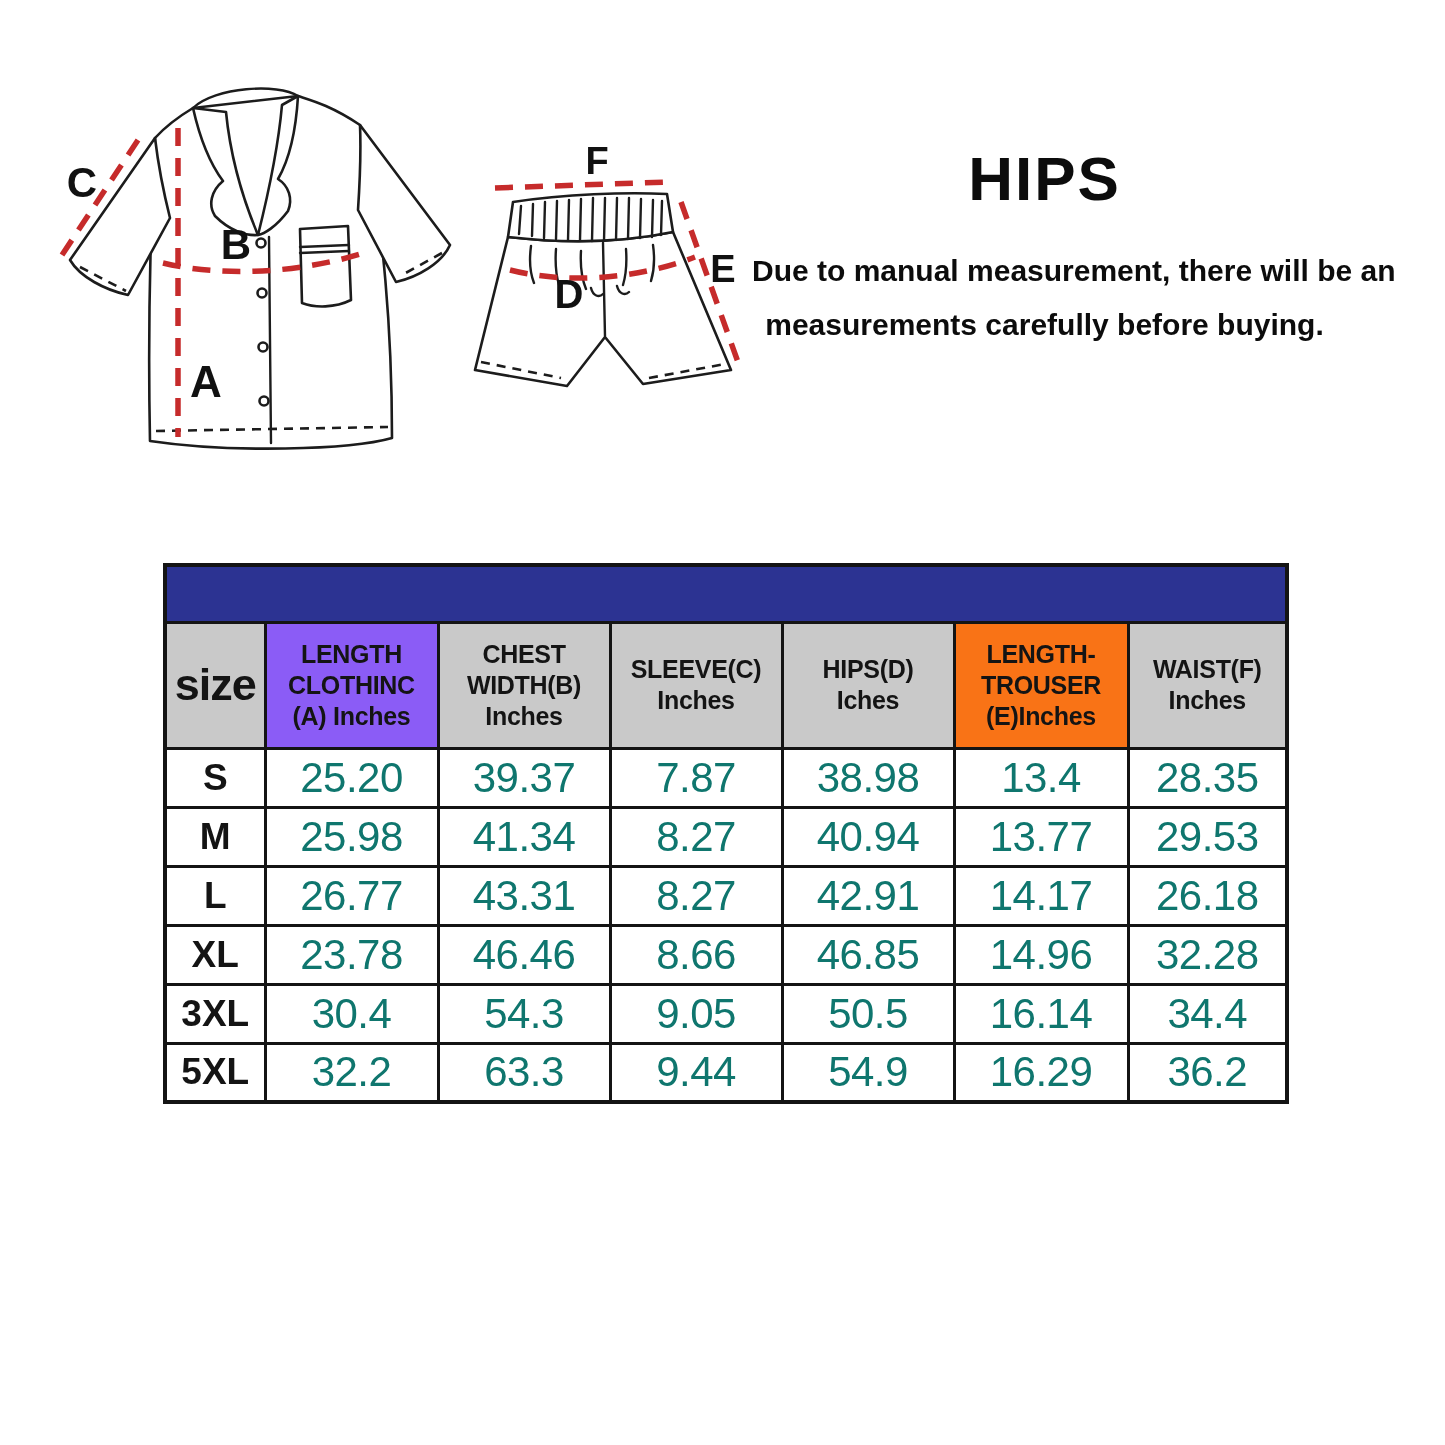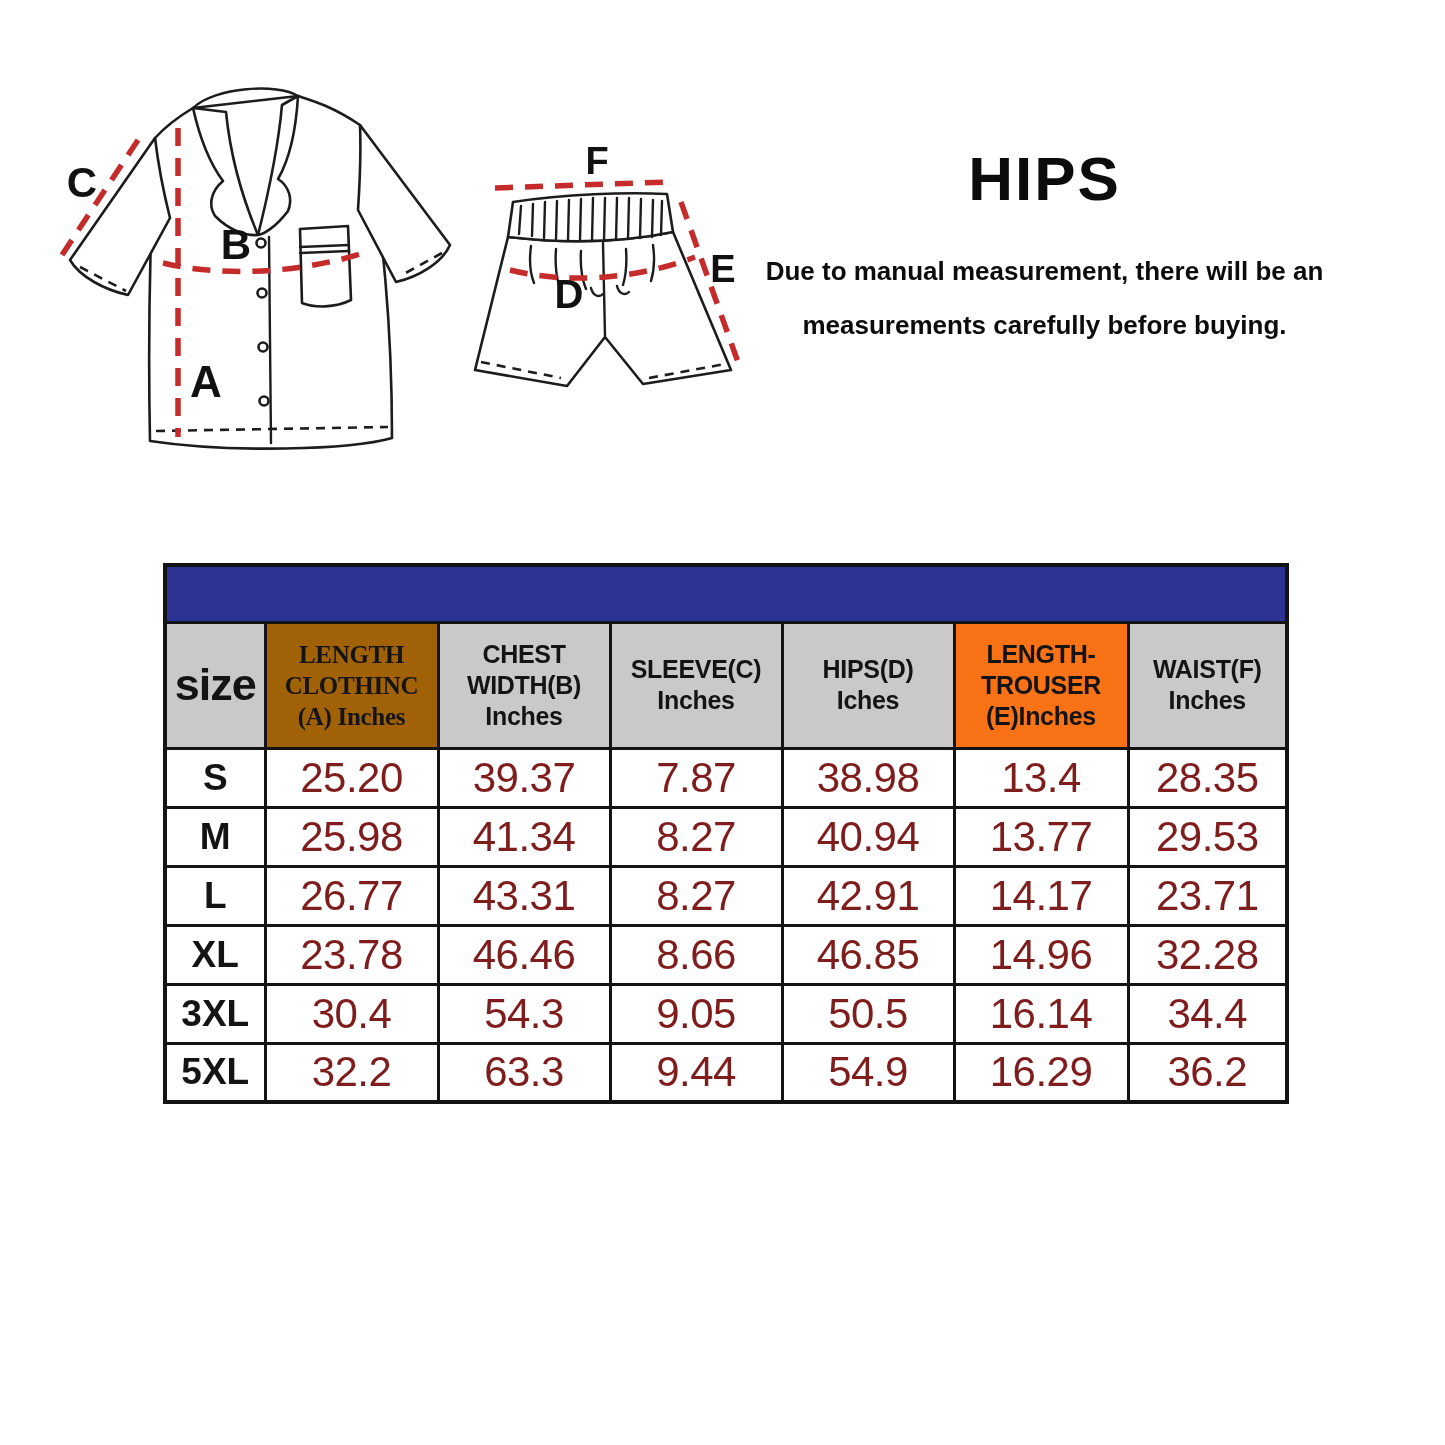--- a/index.html
+++ b/index.html
@@ -31,21 +31,21 @@
     color: #0c0c0c;
   }
   .note-title {
     font-size: 62px;
     font-weight: bold;
     letter-spacing: 2px;
     line-height: 1;
     margin-bottom: 34px;
   }
   .note-line {
-    font-size: 26px;
+    font-size: 30px;
     font-weight: bold;
     line-height: 54px;
     white-space: nowrap;
   }
 
   
   .size-table {
     position: absolute;
     left: 163px; top: 563px;
     width: 1122px;
@@ -67,21 +67,21 @@
 
   .hdr {
     font-size: 25px;
     font-weight: bold;
     line-height: 1.24;
     white-space: pre-line;
     letter-spacing: -0.3px;
   }
   .corner { font-size: 45px; font-weight: bold; letter-spacing: -1px; }
   .sz  { font-size: 37px; font-weight: bold; }
-  .val { font-size: 42px; font-weight: normal; color: #7f1d1d; letter-spacing: -0.5px; }
+  .val { font-size: 42px; font-weight: normal; color: #0f766e; letter-spacing: -0.5px; }
 </style>
 </head>
 <body>
 
 <div class="canvas">
 
   <svg class="shirt-svg" viewBox="0 0 440 420">
 
     <path class="sketch" d="M 125,83 C 120,180 118,290 120,386 C 200,398 320,395 362,383 C 362,290 355,160 330,70 C 300,50 280,45 268,41 L 163,53 C 148,62 135,72 125,83 Z"></path>
 
@@ -151,21 +151,21 @@
         <col style="width:172px">
         <col style="width:174px">
         <col style="width:159px">
     </colgroup>
     <tbody>
       <tr class="banner-row">
         <td colspan="7" class="banner" style="background: rgb(44, 51, 146);"></td>
       </tr>
       <tr class="header-row">
         <td class="corner hdr-bg" style="background: rgb(201, 201, 201); text-align: center;">size</td>
-        <td class="hdr hdr-bg" style="background: #a16207; font-family: Liberation Serif, serif;">LENGTH
+        <td class="hdr hdr-bg" style="background: #8b5cf6;">LENGTH
 CLOTHINC
 (A) Inches</td>
         <td class="hdr hdr-bg" style="background: rgb(201, 201, 201);">CHEST
 WIDTH(B)
 Inches</td>
         <td class="hdr hdr-bg" style="background: rgb(201, 201, 201);">SLEEVE(C)
 Inches</td>
         <td class="hdr hdr-bg" style="background: rgb(201, 201, 201);">HIPS(D)
 Iches</td>
         <td class="hdr hdr-bg" style="background: #f97316;">LENGTH-
@@ -192,21 +192,21 @@
         <td class="val">13.77</td>
         <td class="val">29.53</td>
       </tr>
       <tr class="data-row">
         <td class="sz">L</td>
         <td class="val">26.77</td>
         <td class="val">43.31</td>
         <td class="val">8.27</td>
         <td class="val">42.91</td>
         <td class="val">14.17</td>
-        <td class="val">23.71</td>
+        <td class="val">26.18</td>
       </tr>
       <tr class="data-row">
         <td class="sz">XL</td>
         <td class="val">23.78</td>
         <td class="val">46.46</td>
         <td class="val">8.66</td>
         <td class="val">46.85</td>
         <td class="val">14.96</td>
         <td class="val">32.28</td>
       </tr>

